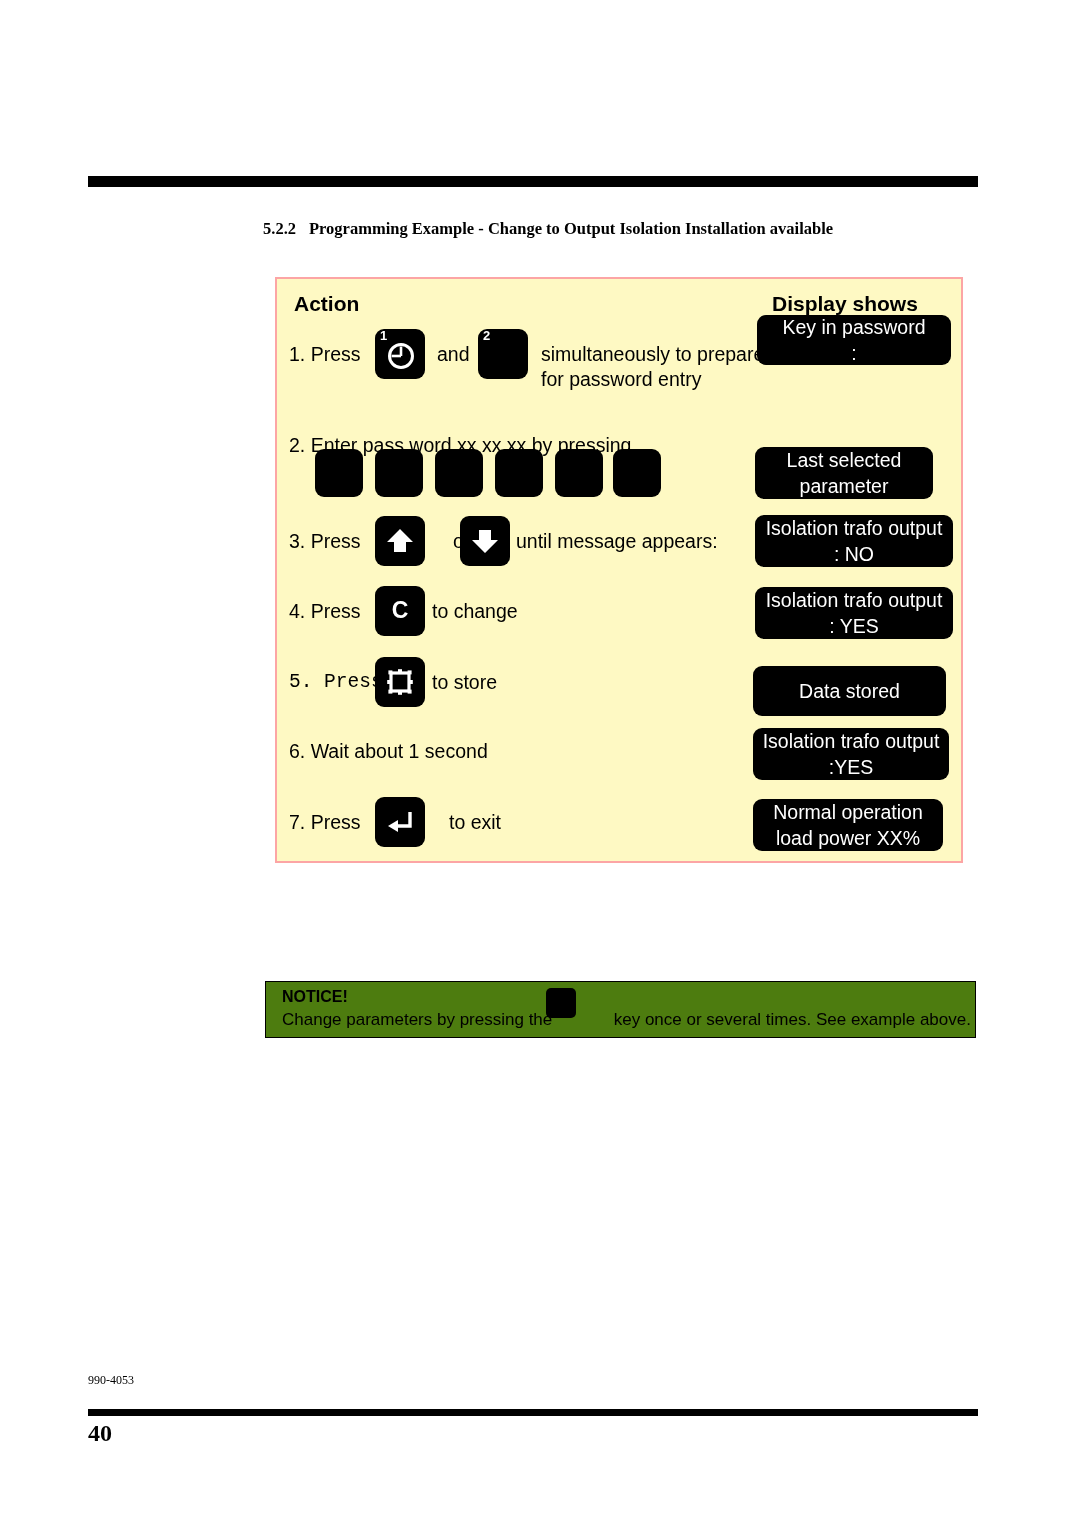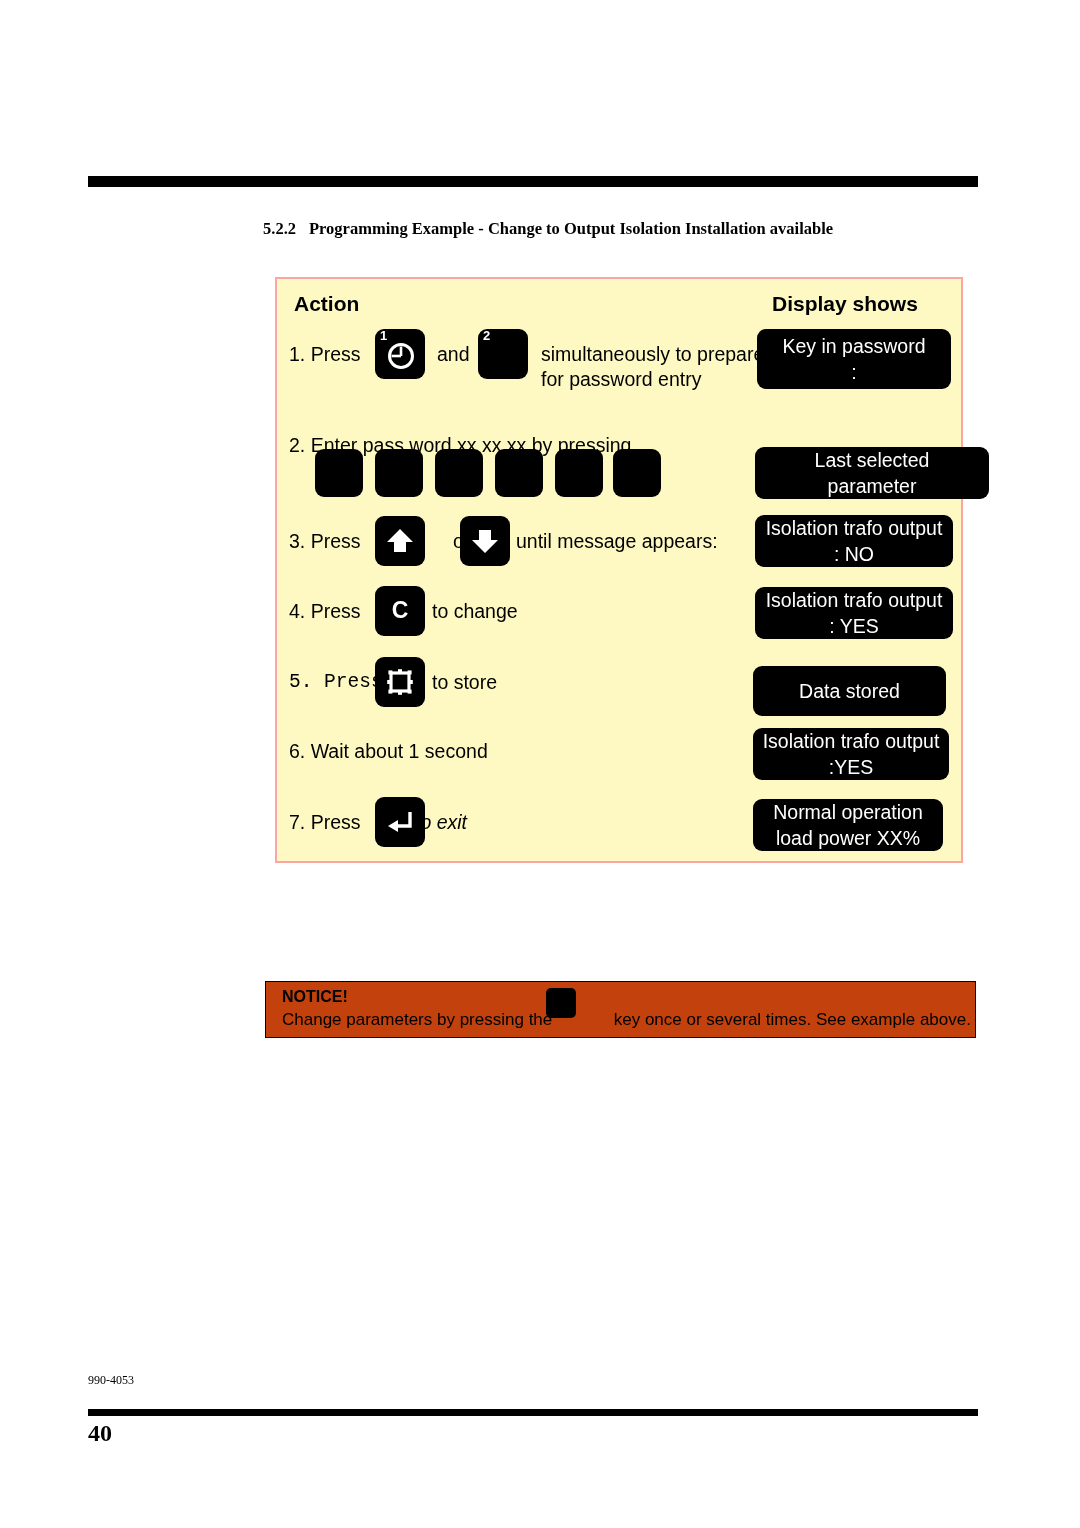--- a/index.html
+++ b/index.html
@@ -138,21 +138,21 @@
 
   
   .notice-box {
     position: absolute;
     left: 265px;
     top: 981px;
     width: 711px;
     height: 57px;
     border: 1.5px solid #000000;
     box-sizing: border-box;
-    background: #c2410c;
+    background: #4d7c0f;
   }
   .notice-title {
     position: absolute;
     left: 16px;
     top: 6px;
     font-size: 16px;
     font-weight: bold;
   }
   .notice-text {
     position: absolute;
@@ -238,35 +238,35 @@
 
     <div class="txt" style="left:160px; top:63px;">and</div>
 
     <div class="key" style="left:201px; top:50px;">
       <span class="sup">2</span>
     </div>
 
     <div class="txt" style="left:264px; top:63px;">simultaneously to prepare</div>
     <div class="txt" style="left:264px; top:88px;">for password entry</div>
 
-    <div class="lcd" style="left:480px; top:50px; width:194px; height:60px;">
+    <div class="lcd" style="left:480px; top:36px; width:194px; height:50px;">
       <span>Key in password</span>
       <span>:</span>
     </div>
 
     <div class="txt" style="left:12px; top:133px;margin-top:21px;">2. Enter pass word xx xx xx by pressing</div>
 
     <div class="key small" style="left:38px;  top:170px;"></div>
     <div class="key small" style="left:98px;  top:170px;"></div>
     <div class="key small" style="left:158px; top:170px;"></div>
     <div class="key small" style="left:218px; top:170px;"></div>
     <div class="key small" style="left:278px; top:170px;"></div>
     <div class="key small" style="left:336px; top:170px;"></div>
 
-    <div class="lcd" style="left:478px; top:168px; width:234px; height:52px;">
+    <div class="lcd" style="left:478px; top:168px; width:178px; height:52px;">
       <span>Last selected</span>
       <span>parameter</span>
     </div>
 
     <div class="txt" style="left:12px; top:250px;">3. Press</div>
 
     <div class="key" style="left:98px; top:237px;">
       <span class="glyph">
         <svg width="32" height="30" viewBox="0 0 32 30">
           <polygon points="16,3 29,16 22,16 22,26 10,26 10,16 3,16" fill="#ffffff"></polygon>
@@ -339,21 +339,21 @@
 
     <div class="key" style="left:98px; top:518px;">
       <span class="glyph">
         <svg width="30" height="28" viewBox="0 0 30 28">
           <polyline points="25,4 25,18 9,18" fill="none" stroke="#ffffff" stroke-width="3.4"></polyline>
           <polygon points="3,18 13,12 13,24" fill="#ffffff"></polygon>
         </svg>
       </span>
     </div>
 
-    <div class="txt" style="left:138px; top:531px;font-style:italic;">to exit</div>
+    <div class="txt" style="left:172px; top:531px;">to exit</div>
 
     <div class="lcd" style="left:476px; top:520px; width:190px; height:52px;">
       <span>Normal operation</span>
       <span>load power XX%</span>
     </div>
 
   </div>
 
   <div class="notice-box">
     <div class="notice-title">NOTICE!</div>

